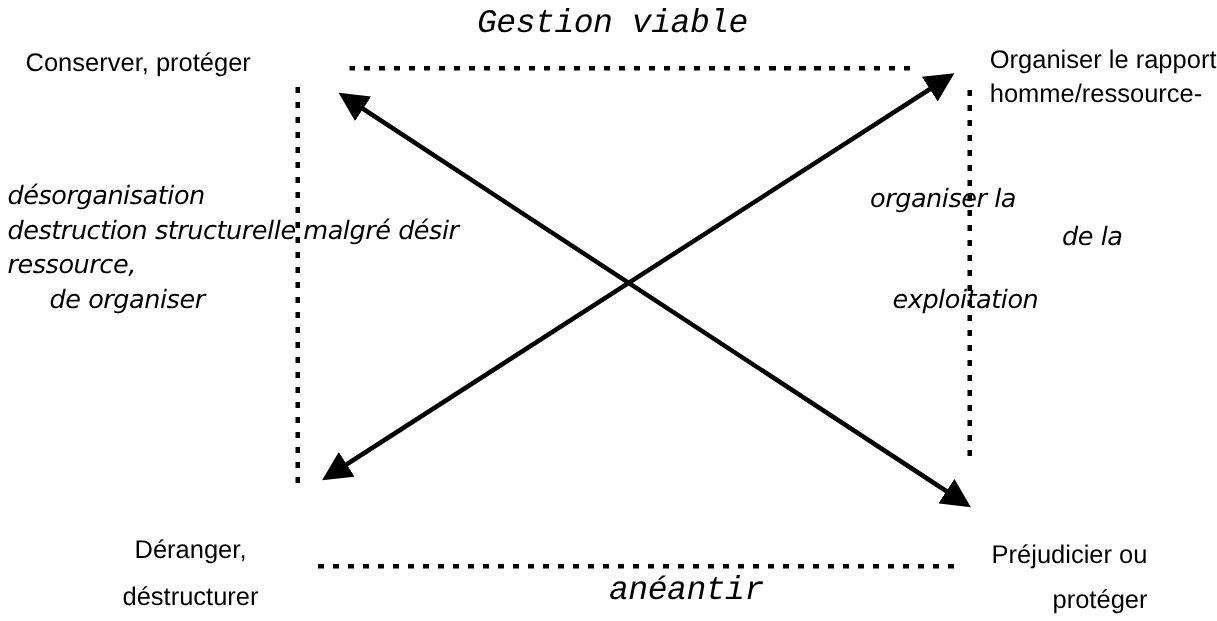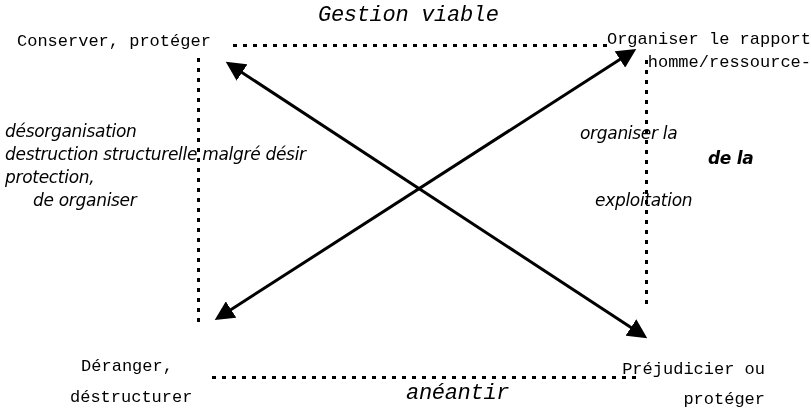--- a/index.html
+++ b/index.html
@@ -13,21 +13,21 @@
     position: relative;
     width: 811px;
     height: 414px;
     background: var(--paper);
     overflow: hidden;
   }
   .abs { position:absolute; white-space:nowrap; }
 
   
   .serif-label {
-    font-family: Liberation Mono, monospace;
+    font-family: Liberation Sans, sans-serif;
     font-size: 17px;
     line-height: 23px;
     color: var(--ink);
   }
   
   .geo {
     font-family: "DejaVu Sans", sans-serif;
     font-style: italic;
     font-size: 17px;
     line-height: 23px;
@@ -35,21 +35,21 @@
     letter-spacing: -0.3px;
   }
   .geo-title {
     font-family: Liberation Mono, monospace;
     font-style: italic;
     font-size: 22px;
     color: var(--ink);
     letter-spacing: -0.3px;
   }
 
-  .tr-block { text-align: right; }
+  .tr-block { text-align: left; }
   .bl-block { text-align: center; line-height: 31px; }
   .br-block { text-align: right; line-height: 30px; }
   .indent { padding-left: 28px; }
 
   
   .hdots {
     position:absolute; height:3px;
     background-image: repeating-linear-gradient(to right, var(--ink) 0 4px, transparent 4px 10px);
   }
   .vdots {
@@ -86,26 +86,26 @@
   <div class="abs serif-label" style="left:17px; top:30px;">Conserver, protéger</div>
 
   <div class="abs serif-label tr-block" style="right:0px; top:28px;">
     <div>Organiser le rapport</div>
     <div>homme/ressource-</div>
   </div>
 
   <div class="abs geo" style="left:5px; top:120px;">
     <div>désorganisation</div>
     <div>destruction structurelle malgré désir</div>
-    <div>protection,</div>
+    <div>ressource,</div>
     <div class="indent">de organiser</div>
   </div>
 
   <div class="abs geo" style="left:580px; top:122px;">organiser la</div>
-  <div class="abs geo" style="left:708px; top:147px;font-weight:bold;">de la</div>
+  <div class="abs geo" style="left:708px; top:147px;">de la</div>
   <div class="abs serif-label bl-block" style="left:70px; top:351px; width:114px;">
     <div>Déranger,</div>
     <div>déstructurer</div>
   </div>
 
   <div class="abs geo" style="left:595px; top:189px;">exploitation</div>
 
   <div class="abs serif-label br-block" style="right:46px; top:355px;margin-left:22px;">
     <div>Préjudicier ou</div>
     <div>protéger</div>

